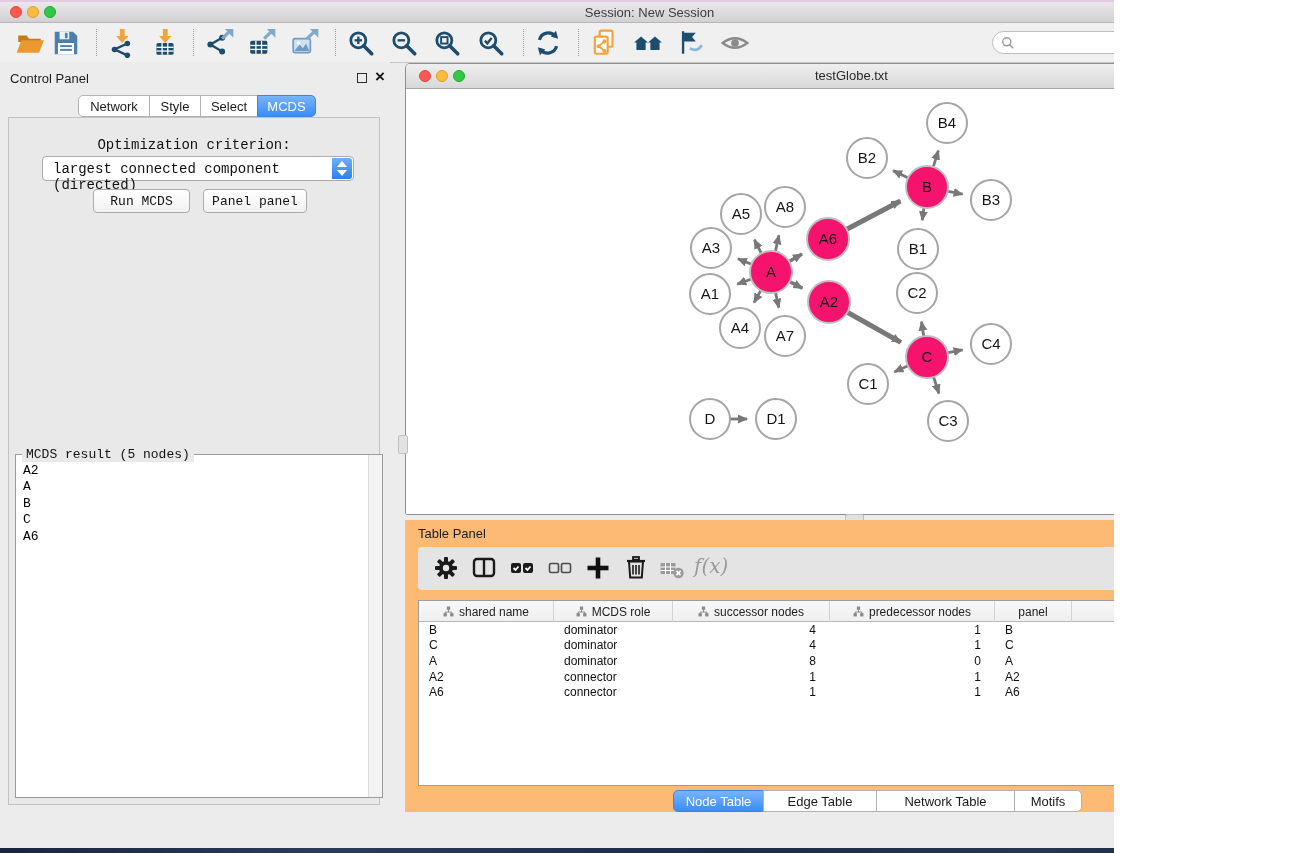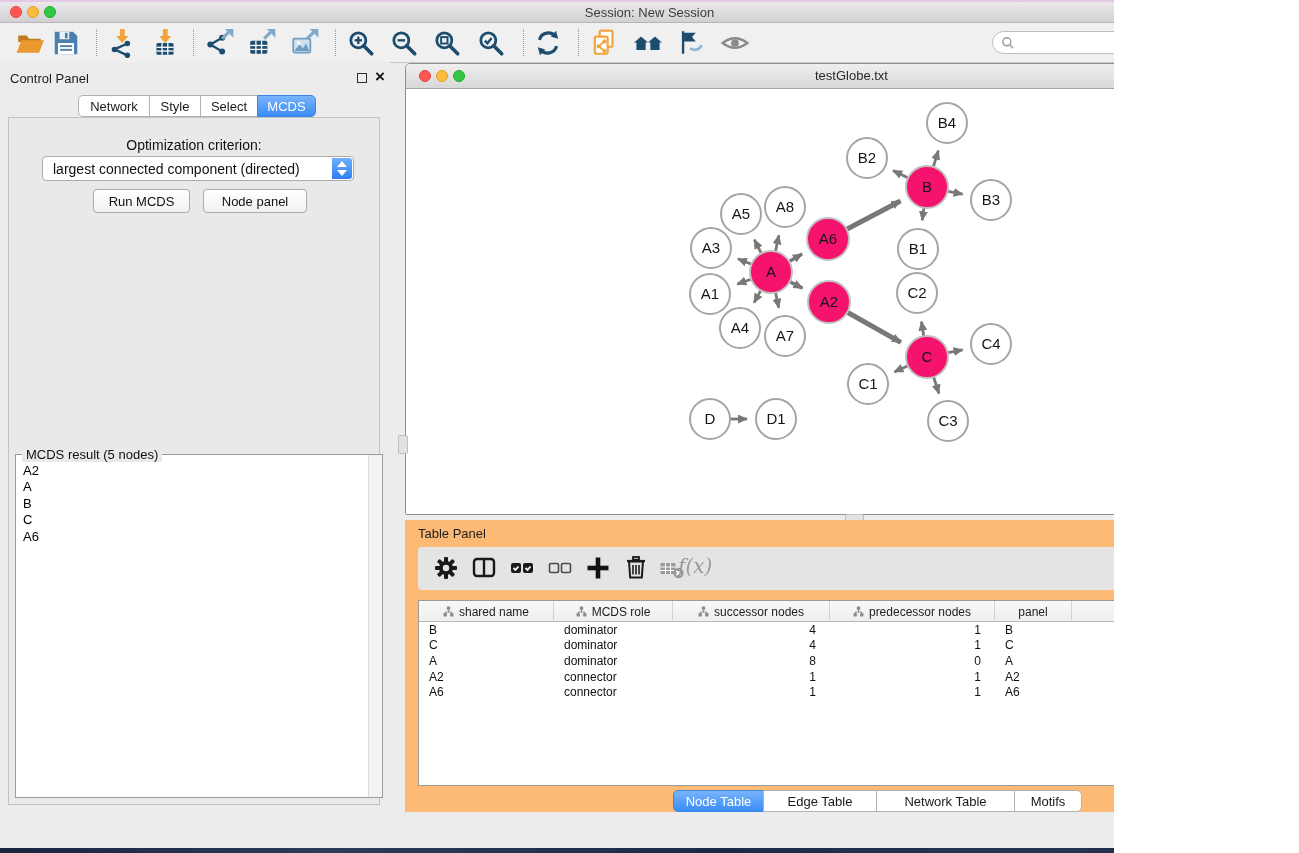--- a/index.html
+++ b/index.html
@@ -27,21 +27,21 @@
   #control-panel{left:0;top:62px;width:390px;height:750px;background:#ececec;}
   #cp-title{left:10px;top:9px;font-size:13px;color:#1d1d1d;}
   .win-float{width:10px;height:10px;border:1.6px solid #2d2d2d;box-sizing:border-box;background:transparent;}
   .win-close{font-size:17px;font-weight:bold;color:#111;line-height:14px;}
   #cp-tabs{left:78px;top:33px;height:22px;display:flex;}
   .tab{height:22px;box-sizing:border-box;border:1px solid #b2b2b2;background:#fff;font-size:13px;color:#1a1a1a;
        display:flex;align-items:center;justify-content:center;margin-left:-1px;cursor:default;}
   .tab:first-child{border-radius:5px 0 0 5px;margin-left:0;}
   .tab:last-child{border-radius:0 5px 5px 0;}
   .tab.selected{background:linear-gradient(#79b4fb,#3a8cf6);color:#fff;border-color:#3a86e8;}
-  #cp-content{left:8px;top:55px;width:372px;height:688px;background:#e9e9e9;border:1px solid #c2c2c2;box-sizing:border-box;}
+  #cp-content{left:8px;top:55px;width:372px;height:688px;background:#e9e9e9;border:1px solid #c2c2c2;box-sizing:border-box;font-family:Liberation Mono, monospace;}
   #opt-label{left:0;top:19px;width:100%;text-align:center;font-size:14px;color:#111;}
   #criterion-select{left:33px;top:38px;width:312px;height:25px;background:#fff;border:1px solid #ababab;border-radius:4px;box-sizing:border-box;cursor:default;}
   #criterion-text{left:10px;top:4px;font-size:14px;color:#111;}
   #criterion-stepper{right:1px;top:1px;width:20px;height:21px;border-radius:0 3px 3px 0;background:linear-gradient(#6fb0fb,#2e7df5);}
   .tri-up{left:5px;top:3px;width:0;height:0;border-left:5px solid transparent;border-right:5px solid transparent;border-bottom:6px solid #fff;}
   .tri-down{left:5px;bottom:3px;width:0;height:0;border-left:5px solid transparent;border-right:5px solid transparent;border-top:6px solid #fff;}
   .btn{background:linear-gradient(#ffffff,#f1f1f1);border:1px solid #acacac;border-radius:4px;font-size:13px;color:#111;
        display:flex;align-items:center;justify-content:center;box-sizing:border-box;cursor:default;}
   #run-btn{left:84px;top:71px;width:97px;height:24px;}
   #close-btn{left:194px;top:71px;width:104px;height:24px;}
@@ -278,21 +278,21 @@
     <div class="abs" id="cp-content">
       <div class="abs" id="opt-label">Optimization criterion:</div>
       <div class="abs" id="criterion-select">
         <div class="abs" id="criterion-text">largest connected component (directed)</div>
         <div class="abs" id="criterion-stepper">
           <div class="abs tri-up"></div>
             <div class="abs tri-down"></div>
         </div>
       </div>
       <div class="abs btn" id="run-btn">Run MCDS</div>
-      <div class="abs btn" id="close-btn">Node panel</div>
+      <div class="abs btn" id="close-btn">Panel panel</div>
       <div id="mcds-box">
         <span id="mcds-legend">MCDS result (5 nodes)</span>
         <ul id="mcds-list">
             <li>A2</li>
             <li>A</li>
             <li>B</li>
             <li>C</li>
             <li>A6</li>
           </ul>
         <div class="vscroll"></div>
@@ -492,21 +492,21 @@
           <g stroke="#fff" stroke-width="1">
               <line x1="2.5" y1="13" x2="17.5" y2="13"></line>
               <line x1="2.5" y1="16.5" x2="17.5" y2="16.5"></line>
               <line x1="7.5" y1="9" x2="7.5" y2="20"></line>
               <line x1="12.5" y1="9" x2="12.5" y2="20"></line>
             </g>
           <circle cx="20.5" cy="19" r="5.2" fill="#9a9a9a"></circle>
           <path d="M18.4 16.9l4.2 4.2M22.6 16.9l-4.2 4.2" stroke="#fff" stroke-width="1.6"></path>
         </svg>
         </div>
-      <div class="abs" id="fx-label" style="left:260px">f(x)</div>
+      <div class="abs" id="fx-label" style="left:276px">f(x)</div>
     </div>
     <div class="abs" id="node-table">
       <div id="nt-header">
           <div class="hcell" style="width: 135px;">
             <svg width="11" height="11" viewBox="0 0 10 10">
               <path d="M5 3.5v2M2 8V5.5h6V8" fill="none" stroke="#8a8a8a" stroke-width="0.9"></path>
               <rect x="3.5" y="0.5" width="3" height="3" fill="#8a8a8a"></rect>
               <rect x="0.5" y="6.5" width="3" height="3" fill="#8a8a8a"></rect>
               <rect x="6.5" y="6.5" width="3" height="3" fill="#8a8a8a"></rect>
             </svg>

